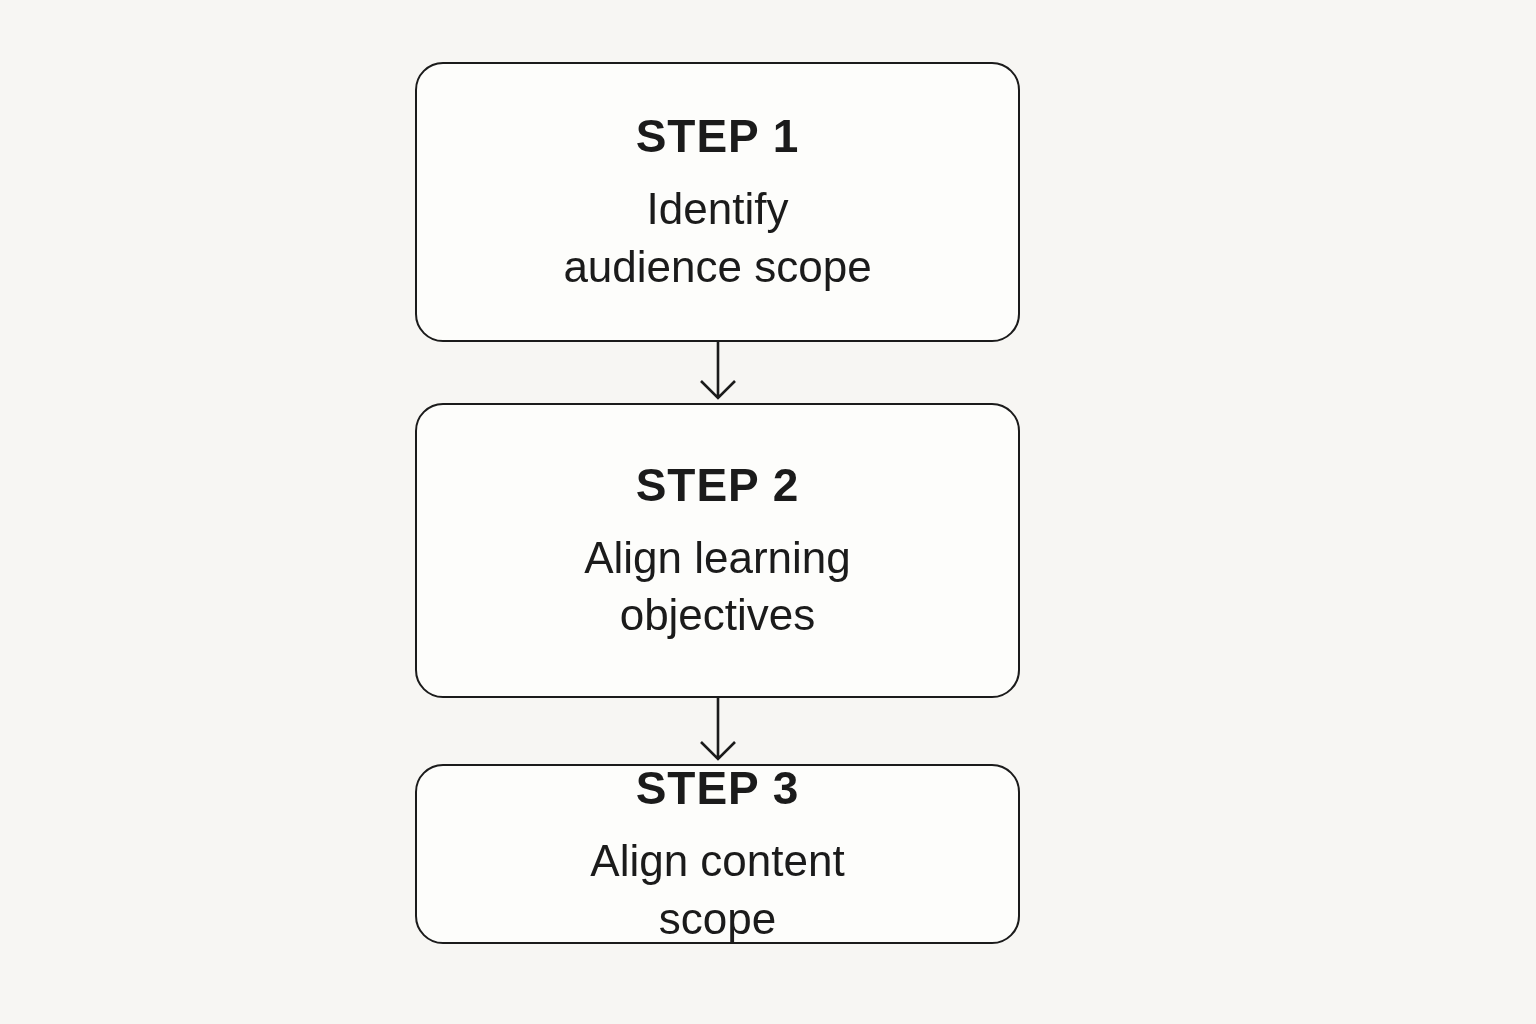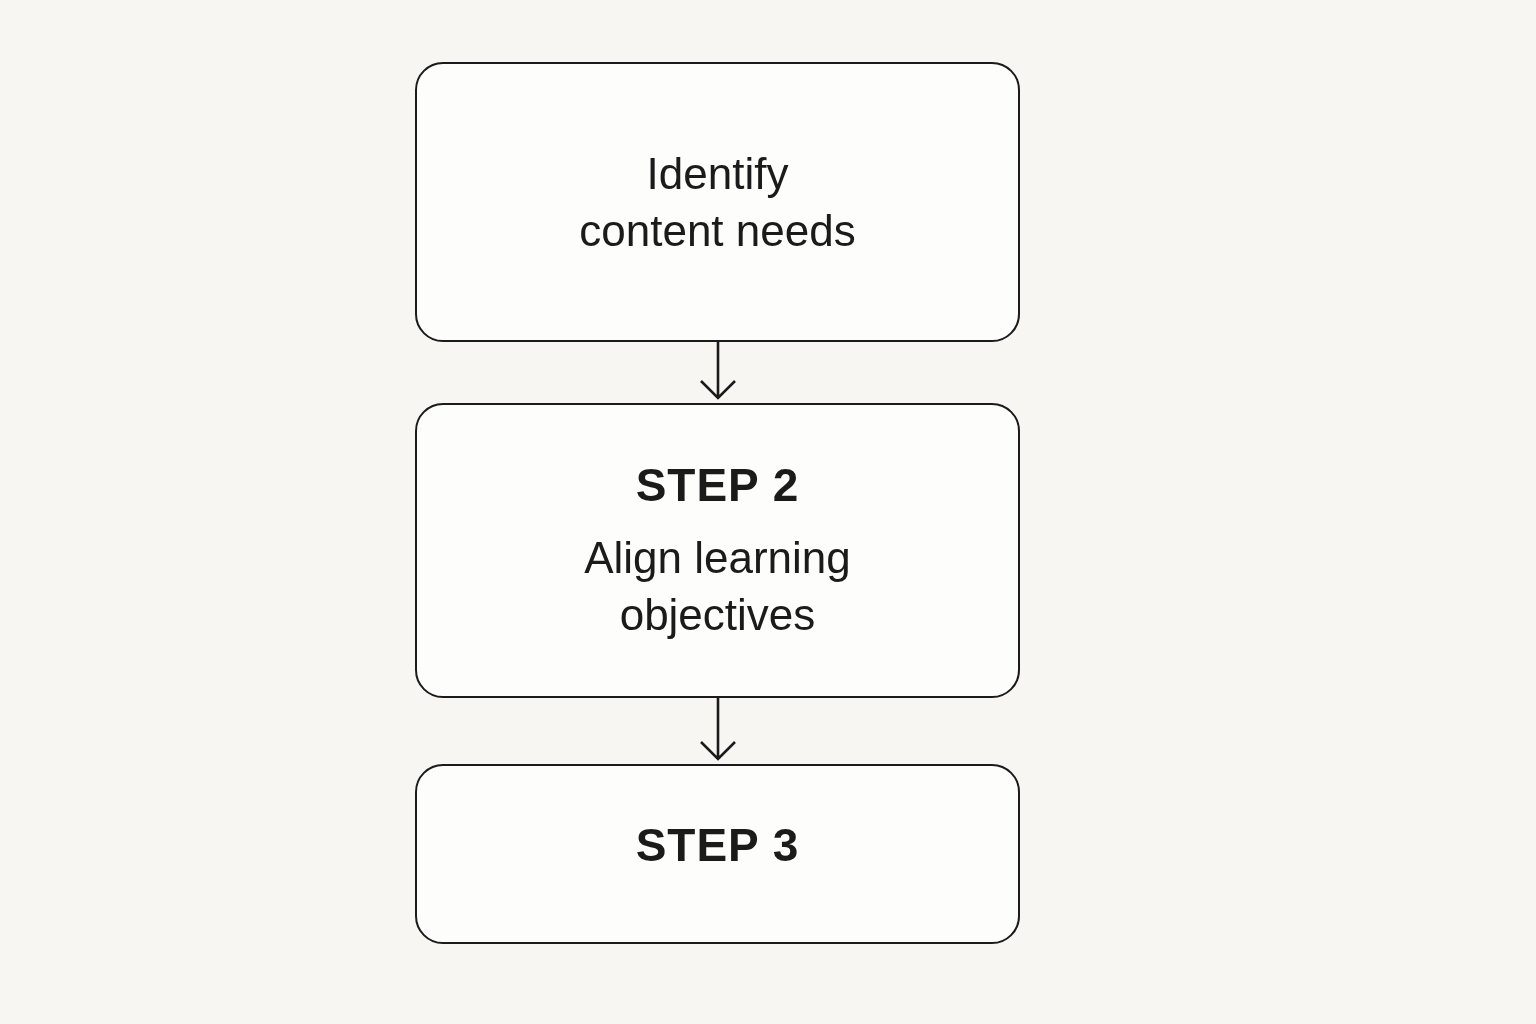--- a/index.html
+++ b/index.html
@@ -59,35 +59,38 @@
   }
   .arrow.a1 { height: 61px; }
   .arrow.a2 { height: 66px; }
 </style>
 </head>
 <body>
 
 <div class="flowchart">
 
   <div class="step-box h1">
+    <div class="step-label">STEP 1</div>
     <div class="step-desc">Identify
-content needs</div>
+audience scope</div>
   </div>
 
   <svg class="arrow a1" width="60" height="61" viewBox="0 0 60 61">
     <path d="M30 0 V56 M13 39 L30 56 L47 39" stroke="#1b1b1b" stroke-width="2.6" fill="none"></path>
   </svg>
 
   <div class="step-box h2">
     <div class="step-label">STEP 2</div>
     <div class="step-desc">Align learning
 objectives</div>
   </div>
 
   <svg class="arrow a2" width="60" height="66" viewBox="0 0 60 66">
     <path d="M30 0 V61 M13 44 L30 61 L47 44" stroke="#1b1b1b" stroke-width="2.6" fill="none"></path>
   </svg>
 
   <div class="step-box h3">
     <div class="step-label">STEP 3</div>
+    <div class="step-desc">Align content
+scope</div>
   </div>
 
 </div>
 
 </body></html>

